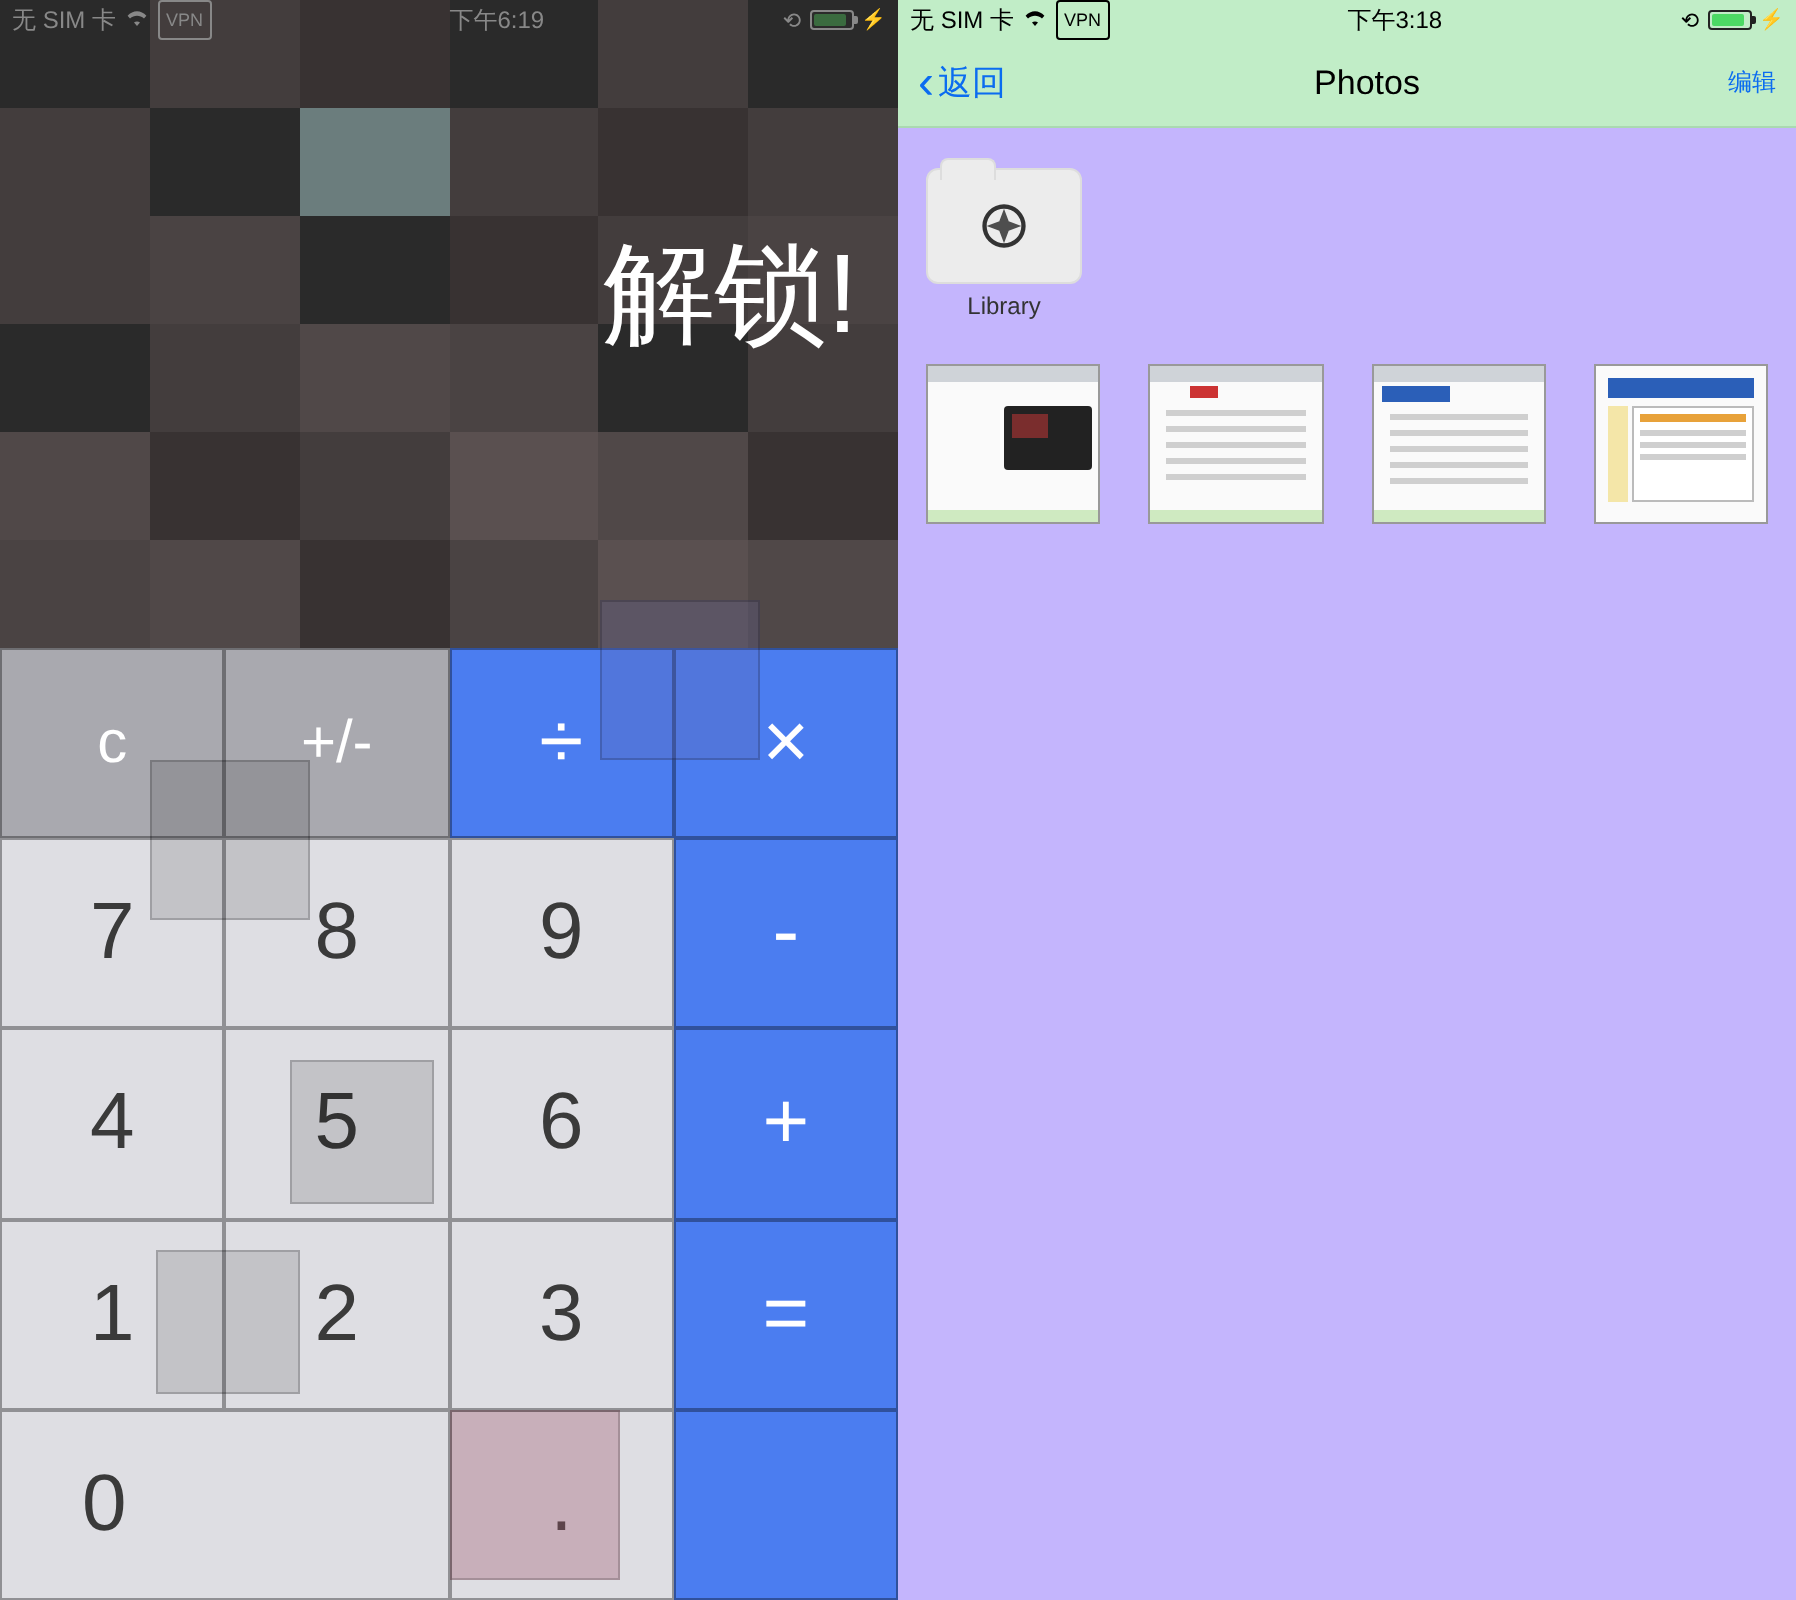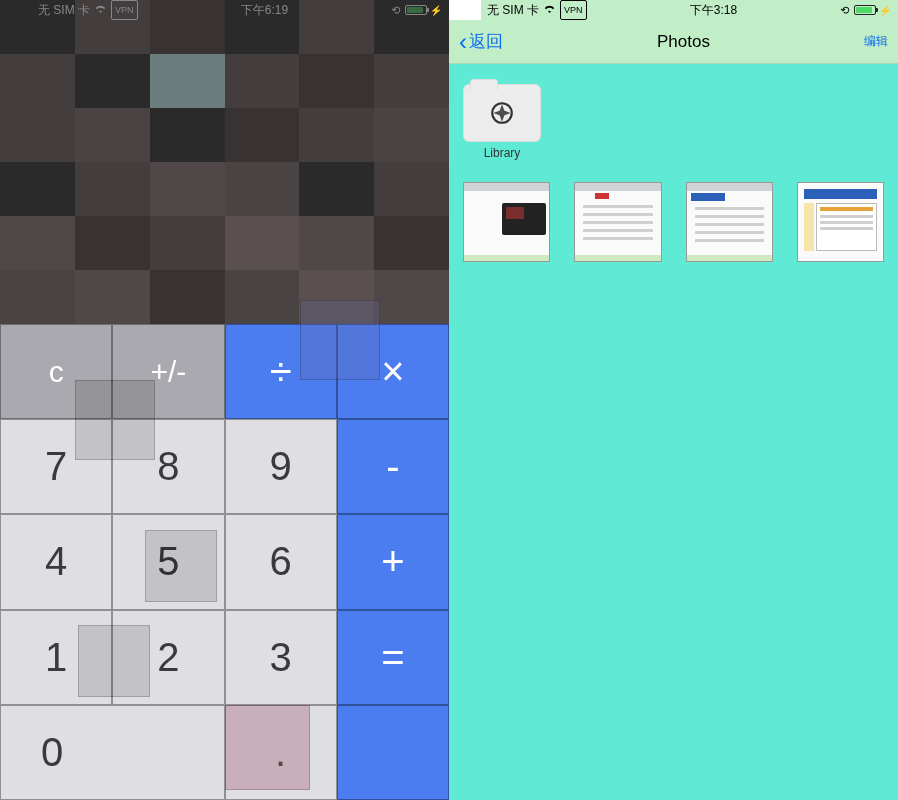--- a/index.html
+++ b/index.html
@@ -22,21 +22,20 @@
   
   .status-bar {
     height: 20px;
     display: flex;
     align-items: center;
     justify-content: space-between;
     padding: 0 6px;
     font-size: 12px;
     position: relative;
     z-index: 10;
-    margin-left: 32px;
   }
   .status-left, .status-right { display: flex; align-items: center; gap: 4px; }
   .sb-dim { color: #888; }
   .sb-light { color: #000; }
   .vpn-box { border: 1px solid currentColor; border-radius: 2px; font-size: 9px; padding: 4px 3px; }
   .battery {
     width: 22px; height: 10px; border: 1px solid currentColor; border-radius: 2px; position: relative;
   }
   .battery::after { content:""; position:absolute; right:-3px; top:2px; width:2px; height:4px; background: currentColor; border-radius:0 1px 1px 0;}
   .battery .fill { position:absolute; left:1px; top:1px; bottom:1px; border-radius:1px; }
@@ -116,21 +115,21 @@
   }
   .nav-back {
     display: flex; align-items: center; gap: 2px;
     color: #0b6cf0; font-size: 17px;
   }
   .nav-title { color: #000; font-size: 17px; font-weight: 400; }
   .nav-edit { color: #0b6cf0; font-size: 12px; }
 
   .content-right {
     position: absolute; top: 64px; left: 0; right: 0; bottom: 0;
-    background: #5eead4;
+    background: #c4b5fd;
     padding: 20px 14px;
   }
   .folder {
     width: 78px;
     text-align: center;
   }
   .folder-icon {
     width: 78px; height: 58px;
     background: #ececec;
     border: 1px solid #ddd;
@@ -244,20 +243,21 @@
     <span>下午6:19</span>
     <div class="status-right">
       <span class="lock-icon">⟲</span>
       <span class="battery dim-green">
           <span class="fill"></span>
         </span>
       <span class="bolt">⚡</span>
     </div>
   </div>
 
+  <div class="unlock-text">解锁!</div>
 
   <div class="calc">
     <div class="key gray small">c</div>
     <div class="key gray small">+/-</div>
     <div class="key blue">÷</div>
     <div class="key blue">×</div>
 
     <div class="key num">7</div>
     <div class="key num">8</div>
     <div class="key num">9</div>

